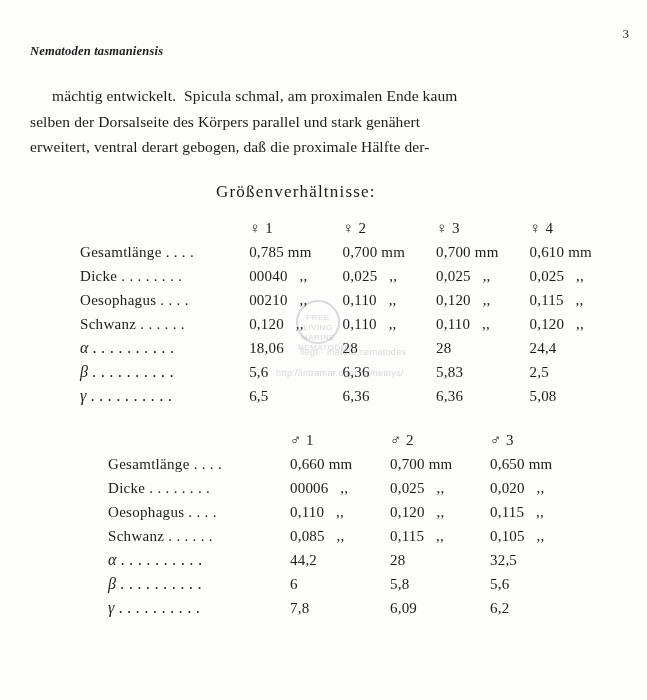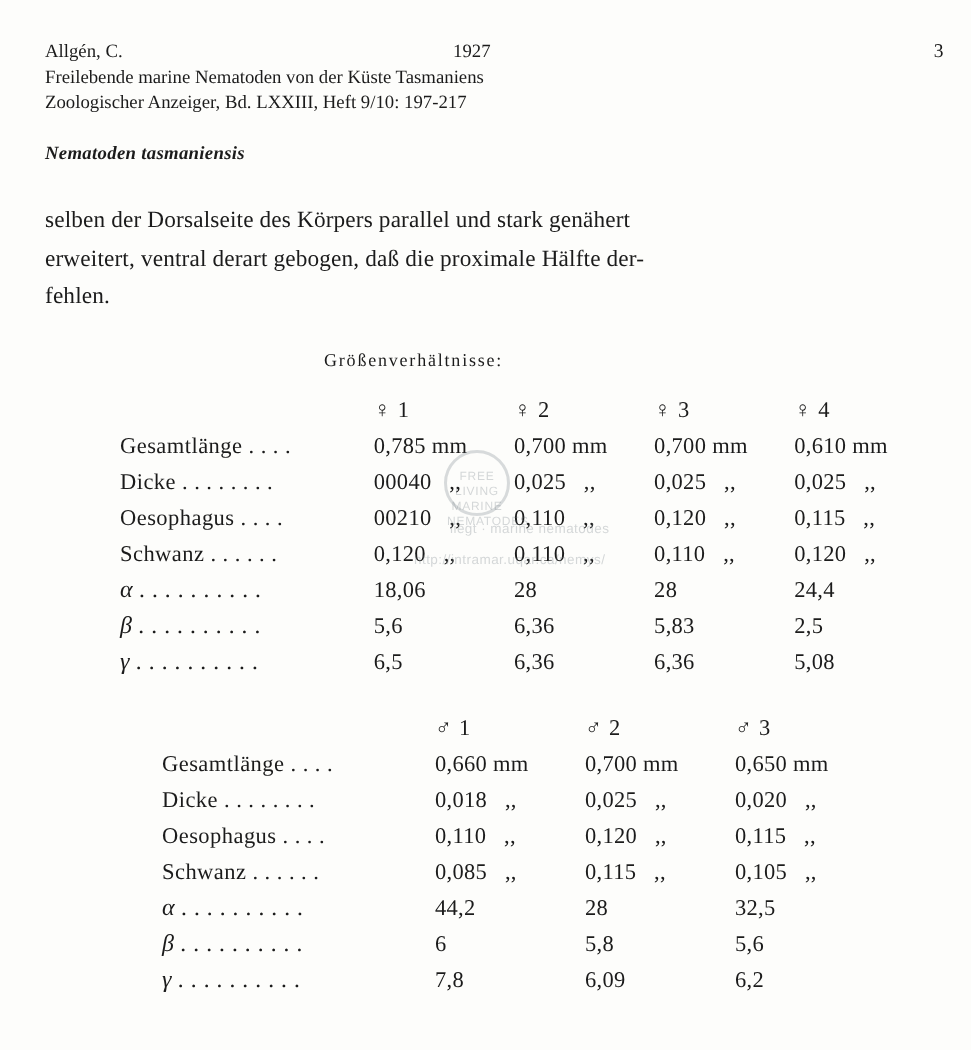--- a/index.html
+++ b/index.html
@@ -60,21 +60,21 @@
     letter-spacing: 0.1px;
   }
   .body-text .indent { display: inline-block; width: 22px; }
   .body-text .l { display: block; white-space: pre-wrap; }
   .tight { letter-spacing: 0.4px; }
 
   
   .table-heading {
     margin-top: 22px;
     margin-left: 186px;
-    font-size: 12px;
+    font-size: 17px;
     letter-spacing: 1.2px;
   }
 
   
   .mtable {
     margin-top: 14px;
     font-size: 15px;
     position: relative;
   }
   .mtable table {
@@ -151,33 +151,27 @@
     letter-spacing: 0.3px;
   }
 </style>
 </head>
 <body>
 
 <div class="page">
 
   <div class="page-number">3</div>
 
-  <div class="header">
-    <div class="header-line">Allgén, C.</div>
-    <div class="header-year">1927</div>
-    <div class="header-line">Freilebende marine Nematoden von der Küste Tasmaniens</div>
-    <div class="header-line">Zoologischer Anzeiger, Bd. LXXIII, Heft 9/10: 197-217</div>
-  </div>
 
   <div class="species">Nematoden tasmaniensis</div>
 
   <div class="body-text">
+    <span class="l"><span class="indent"></span><span>mächtig entwickelt.  Spicula schmal, am proximalen Ende kaum</span></span>
     <span class="l">selben der Dorsalseite des Körpers parallel und stark genähert</span>
     <span class="l">erweitert, ventral derart gebogen, daß die proximale Hälfte der-</span>
-    <span class="l">fehlen.</span>
   </div>
 
   <div class="table-heading">Größenverhältnisse:</div>
 
   <div class="mtable">
     <table>
       <thead>
         <tr>
           <th class="rowlabel"></th>
           <th class="colhead">♀ 1</th>
@@ -252,21 +246,21 @@
       </thead>
       <tbody>
         <tr>
           <td class="rowlabel">Gesamtlänge . . . .</td>
           <td class="val">0,660 mm</td>
           <td class="val">0,700 mm</td>
           <td class="val">0,650 mm</td>
         </tr>
         <tr>
           <td class="rowlabel">Dicke . . . . . . . .</td>
-          <td class="val">0,018   ,,</td>
+          <td class="val">00006   ,,</td>
           <td class="val">0,025   ,,</td>
           <td class="val">0,020   ,,</td>
         </tr>
         <tr>
           <td class="rowlabel">Oesophagus . . . .</td>
           <td class="val">0,110   ,,</td>
           <td class="val">0,120   ,,</td>
           <td class="val">0,115   ,,</td>
         </tr>
         <tr>

